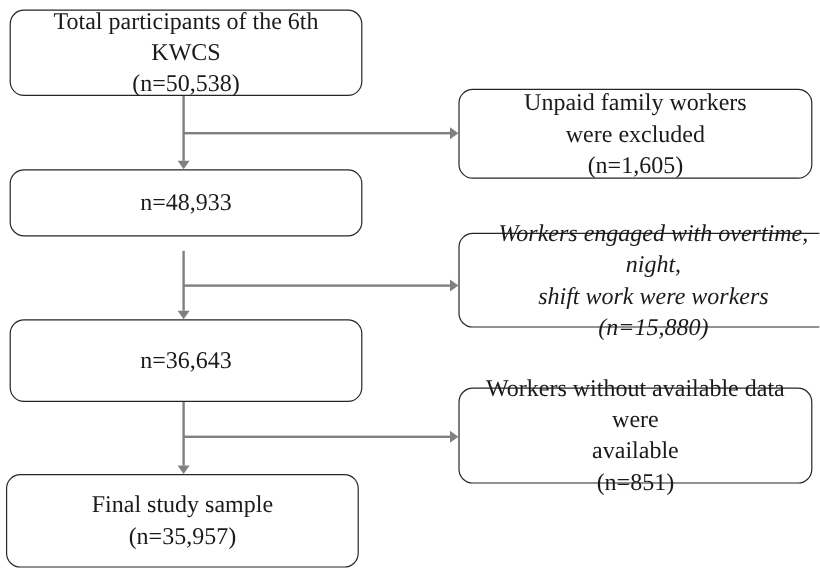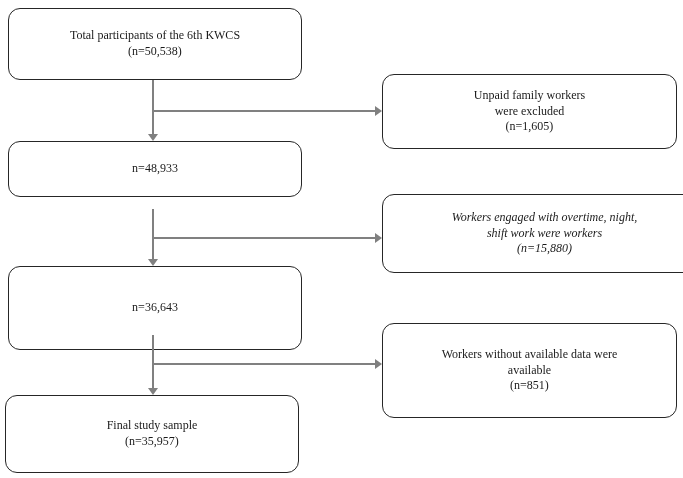--- a/index.html
+++ b/index.html
@@ -20,21 +20,21 @@
     position: absolute;
     box-sizing: border-box;
     border: 1.5px solid #262626;
     border-radius: 12px;
     background: #ffffff;
     display: flex;
     flex-direction: column;
     justify-content: center;
     align-items: center;
     text-align: center;
-    font-size: 12px;
+    font-size: 20px;
     line-height: 1.3;
     padding: 2px 10px;
   }
   .vline {
     position: absolute;
     width: 1.5px;
     background: #808080;
   }
   .hline {
     position: absolute;
@@ -65,42 +65,42 @@
 
   <div class="box" style="left:8px; top:8px; width:294px; height:72px;">
     <div>Total participants of the 6th KWCS</div>
     <div>(n=50,538)</div>
   </div>
 
   <div class="box" style="left:8px; top:141px; width:294px; height:56px;">
     <div>n=48,933</div>
   </div>
 
-  <div class="box" style="left:8px; top:266px; width:294px; height:84px;">
+  <div class="box" style="left:8px; top:266px; width:294px; height:69px;">
     <div>n=36,643</div>
   </div>
 
   <div class="box" style="left:5px; top:395px; width:294px; height:78px;">
     <div>Final study sample</div>
     <div>(n=35,957)</div>
   </div>
 
   <div class="box" style="left:382px; top:74px; width:295px; height:75px;">
     <div>Unpaid family workers</div>
     <div>were excluded</div>
     <div>(n=1,605)</div>
   </div>
 
   <div class="box" style="left:382px; top:194px; width:325px; height:79px;font-style:italic;">
     <div>Workers engaged with overtime, night,</div>
     <div>shift work were workers</div>
     <div>(n=15,880)</div>
   </div>
 
-  <div class="box" style="left:382px; top:323px; width:295px; height:95px;">
+  <div class="box" style="left:382px; top:323px; width:295px; height:80px;">
     <div>Workers without available data were</div>
     <div>available</div>
     <div>(n=851)</div>
   </div>
 
   <div class="vline" style="left:152px; top:80px; height:54px;"></div>
   <div class="arrow-down" style="left:148px; top:134px;"></div>
   <div class="hline" style="left:153px; top:110px; width:222px;"></div>
   <div class="arrow-right" style="left:375px; top:106px;"></div>
 

